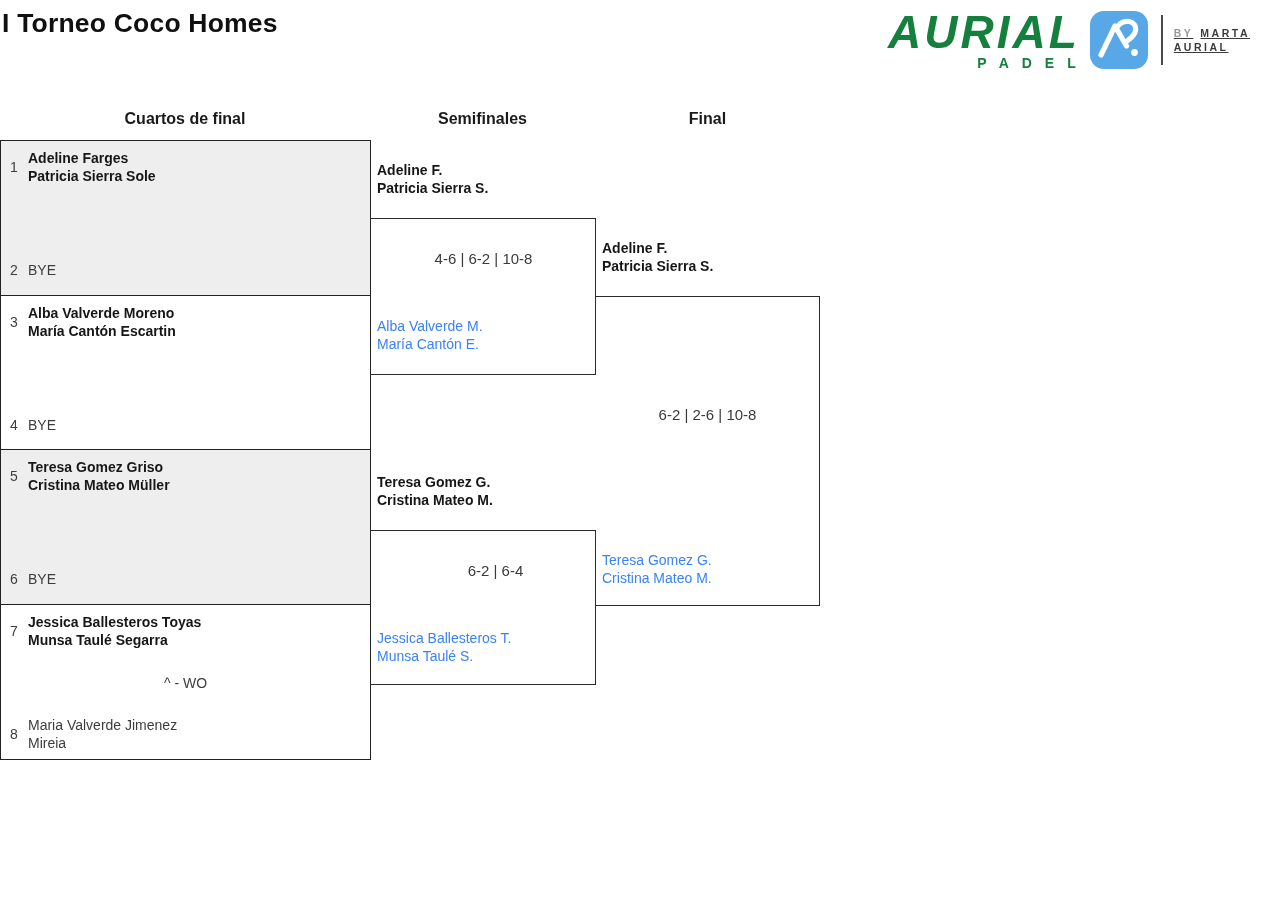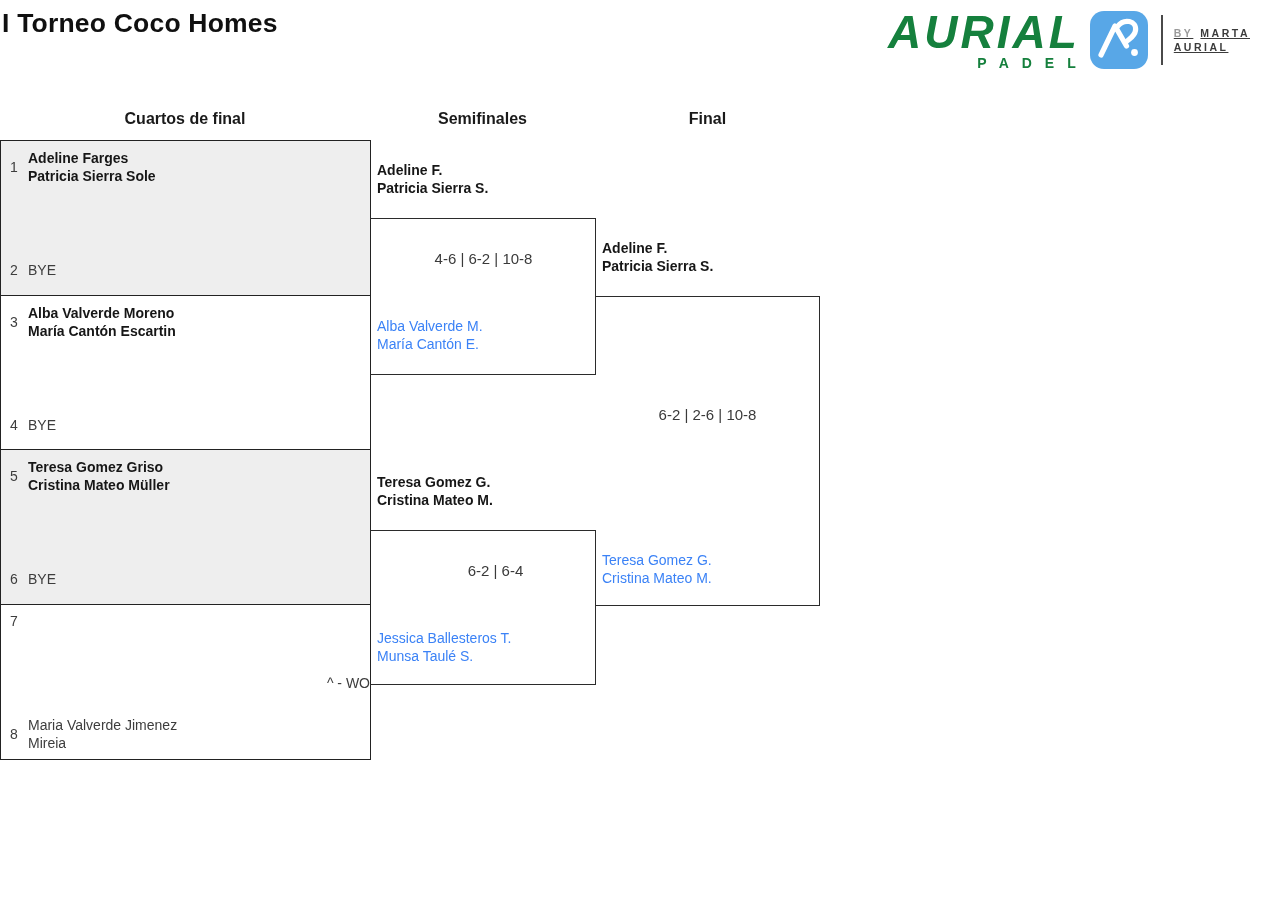--- a/index.html
+++ b/index.html
@@ -32,21 +32,21 @@
   .qf-box + .qf-box { margin-top:-1.5px; }
   .qf-box.grey { background:#eeeeee; }
 
   .entry { position:absolute; left:0; display:flex; }
   .entry-top { top:8px; }
   .entry-bye { top:120px; }
   .entry-8   { top:111px; }
   .seed { width:27px; padding-left:9px; font-size:14px; color:#3d3d3d; align-self:center; }
   .names { font-size:14px; line-height:18px; color:#3d3d3d; }
   .names.bold { font-weight:700; color:#161616; }
-  .note { position:absolute; top:70px; left:0; width:100%; text-align:right;
+  .note { position:absolute; top:70px; left:0; width:100%; text-align:center;
           font-size:14px; color:#3d3d3d; }
 
   
   .match-box { position:absolute; border:1px solid #2b2b2b; border-left:none; }
   .sf1-box { left:370px; top:218px; width:226px; height:157px; }
   .sf2-box { left:370px; top:530px; width:226px; height:155px; }
   .f-box   { left:595px; top:296px; width:225px; height:310px; }
 
   .score { position:absolute; text-align:center; font-size:15px; line-height:17px; color:#3a3a3a; }
   .score-sf1 { left:371px; top:250px; width:225px; }
@@ -141,20 +141,24 @@
         <span class="seed">6</span>
         <div class="names">
           <div>BYE</div>
         </div>
       </div>
     </div>
 
     <div class="qf-box">
       <div class="entry entry-top">
         <span class="seed">7</span>
+        <div class="names bold">
+          <div>Jessica Ballesteros Toyas</div>
+          <div>Munsa Taulé Segarra</div>
+        </div>
       </div>
       <div class="note">^ - WO</div>
       <div class="entry entry-8">
         <span class="seed">8</span>
         <div class="names">
           <div>Maria Valverde Jimenez</div>
           <div>Mireia</div>
         </div>
       </div>
     </div>

